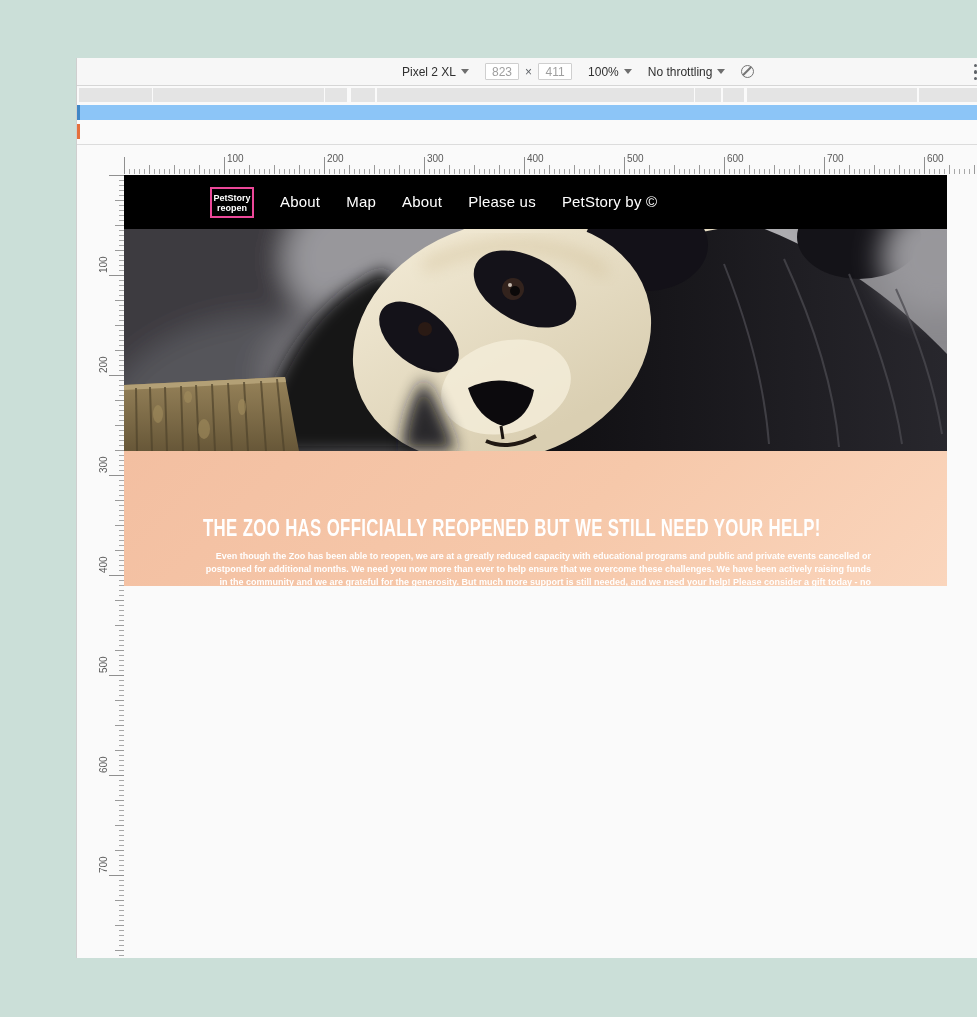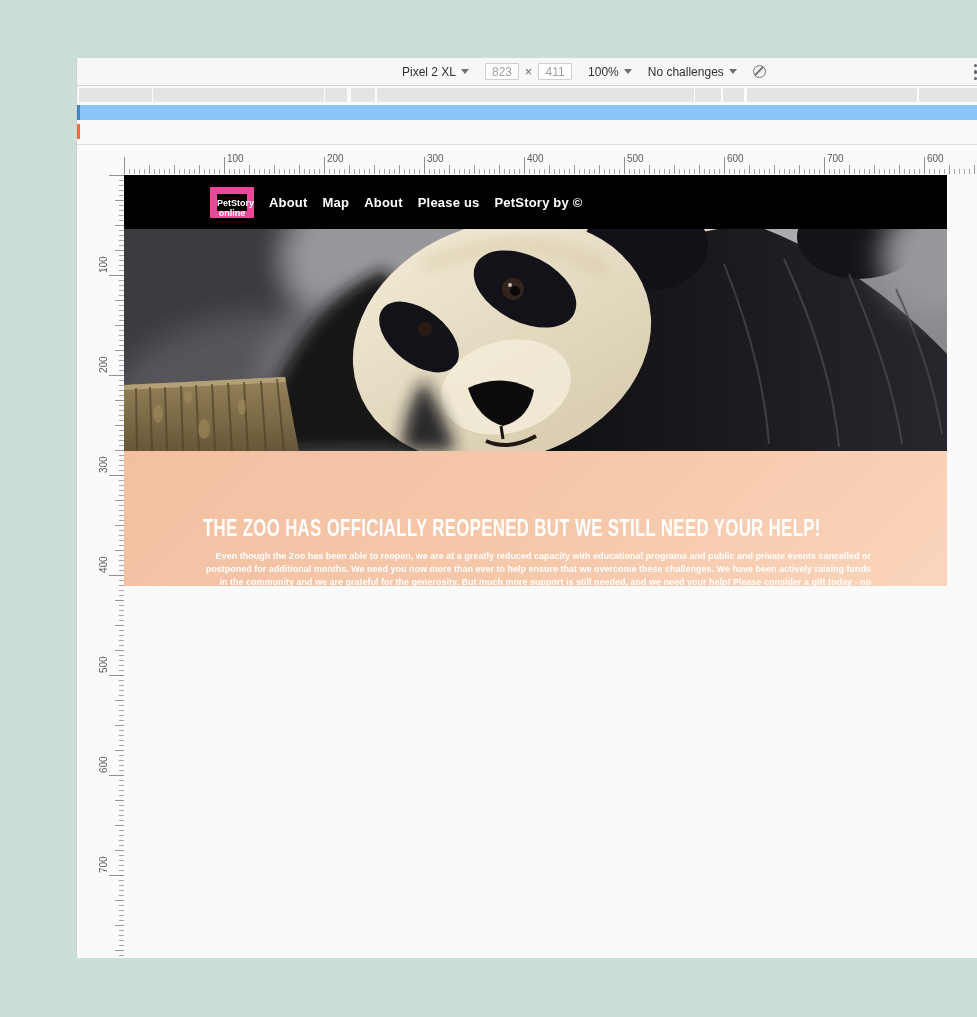--- a/index.html
+++ b/index.html
@@ -86,26 +86,26 @@
 
   
   .viewport {
     position: absolute; left: 47px; top: 117px; width: 823px; height: 411px;
     background: #fff; overflow: hidden;
   }
   .navbar {
     height: 54px; background: #000; display: flex; align-items: center;
   }
   .logo-box {
-    margin-left: 86px; width: 44px; height: 31px; border: 7px solid #ec4899;
+    margin-left: 86px; width: 44px; height: 31px; border: 2px solid #ec4899;
     color: #fff; font-size: 9px; font-weight: bold; text-align: center;
     line-height: 10.5px; padding-top: 4px; flex: none; cursor: pointer;
   }
   .nav-link {
-    margin-left: 15px; color: #fff; font-size: 13px; font-weight: bold;
+    margin-left: 26px; color: #fff; font-size: 15px; font-weight: normal;
     letter-spacing: 0.2px; text-decoration: none; white-space: nowrap; cursor: pointer;
   }
   .hero { height: 222px; overflow: hidden; }
   .banner {
     position: relative; height: 135px; overflow: hidden; text-align: right;
   }
   .banner-heading {
     position: absolute; left: 79px; top: 63px; color: #fff;
     font-size: 24px; font-weight: bold; letter-spacing: 0.5px;
     white-space: nowrap; transform: scaleX(0.70); transform-origin: left center;
@@ -129,21 +129,21 @@
     <input class="dim-input" readonly="" value="823" style="">
     <span class="times">×</span>
     <input class="dim-input" readonly="" value="411" style="">
     <div class="tb-gap"></div>
     <div class="tb-item">
       <span>100%</span>
       <span class="caret"></span>
     </div>
     <div class="tb-gap"></div>
     <div class="tb-item">
-      <span>No challenges</span>
+      <span>No throttling</span>
       <span class="caret"></span>
     </div>
     <div class="tb-gap"></div>
     <span class="rotate-icon"></span>
     <span class="kebab">
         <i></i>
         <i></i>
         <i></i>
       </span>
   </div>
@@ -186,21 +186,21 @@
       <span class="vlabel" style="top: 486px;">500</span>
       <span class="vlabel" style="top: 586px;">600</span>
       <span class="vlabel" style="top: 686px;">700</span>
     </div>
 
   <div class="viewport">
 
     <div class="navbar">
       <div class="logo-box">
         <div>PetStory</div>
-        <div>online</div>
+        <div>reopen</div>
       </div>
       <span><a class="nav-link">About</a><a class="nav-link">Map</a><a class="nav-link">About</a><a class="nav-link">Please us</a><a class="nav-link">PetStory by ©</a></span>
     </div>
 
     <div class="hero">
       <svg width="823" height="222" viewBox="0 0 823 222">
         <defs>
           <filter id="b8" x="-40%" y="-40%" width="180%" height="180%">
               <feGaussianBlur stdDeviation="8"></feGaussianBlur>
             </filter>

